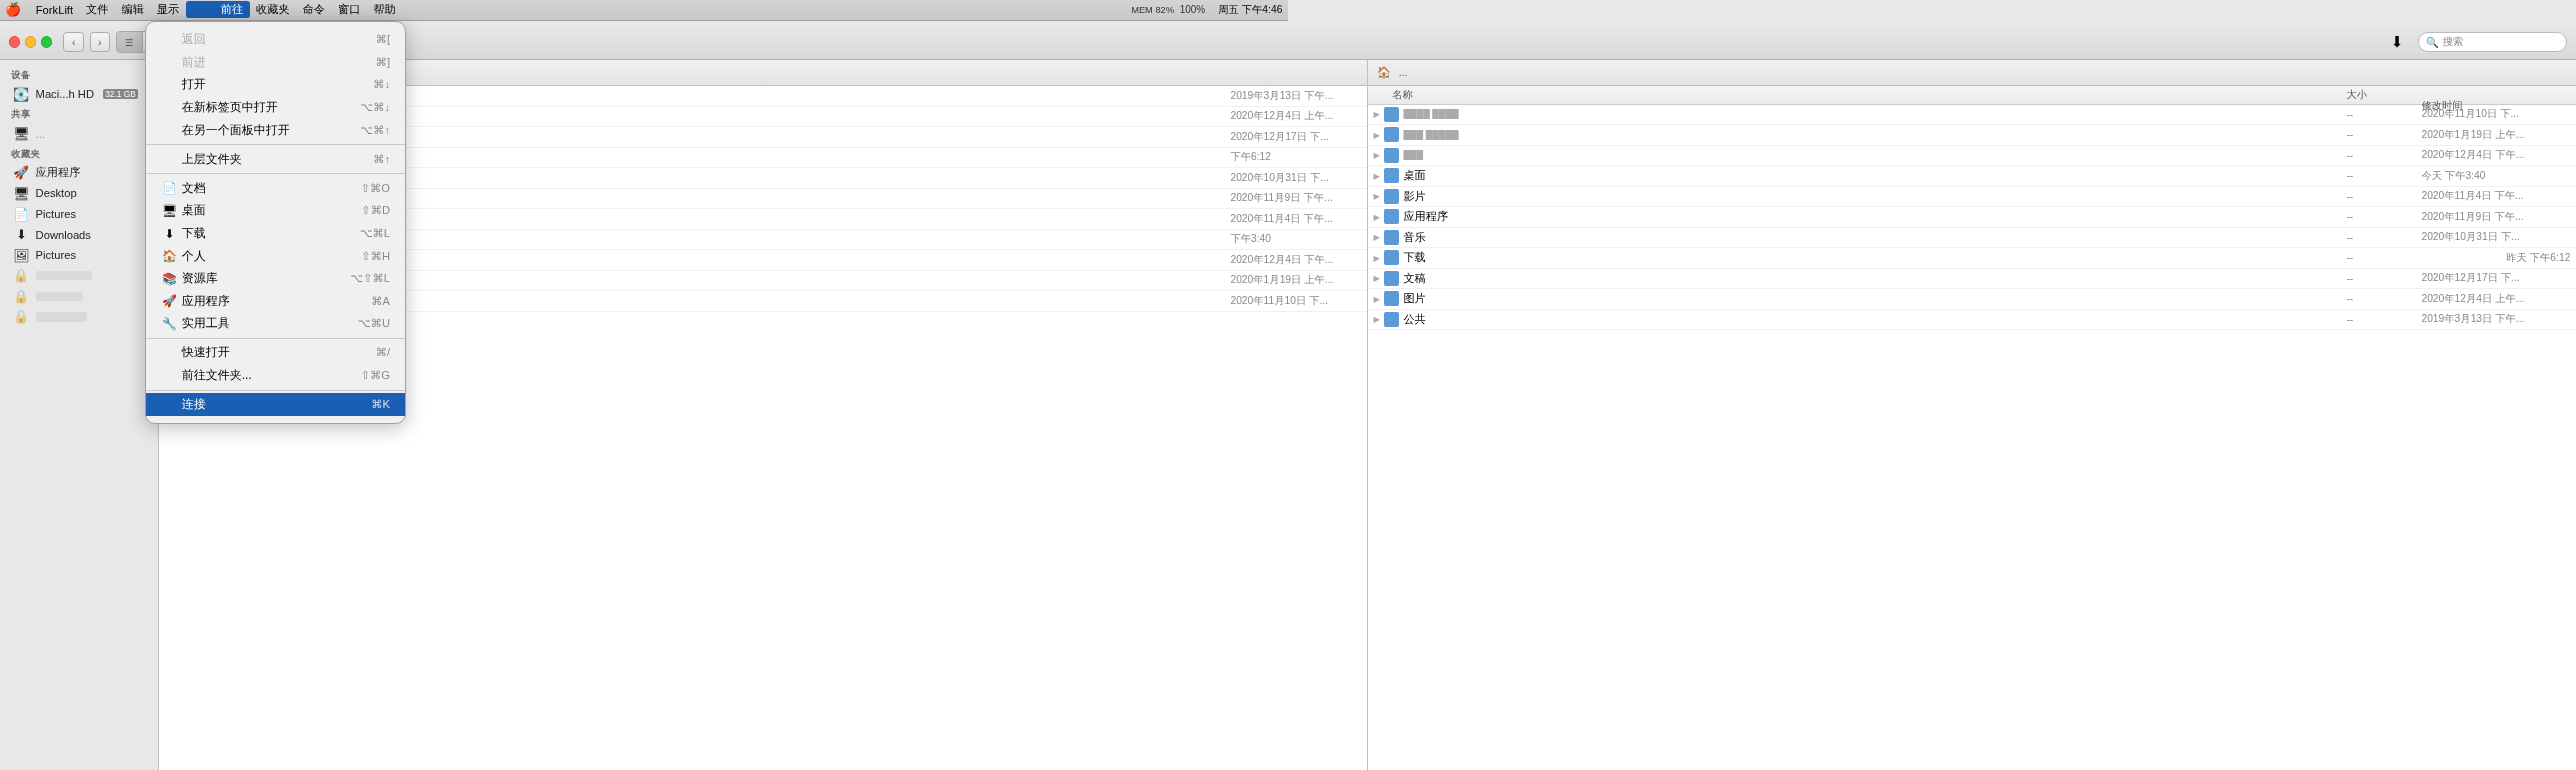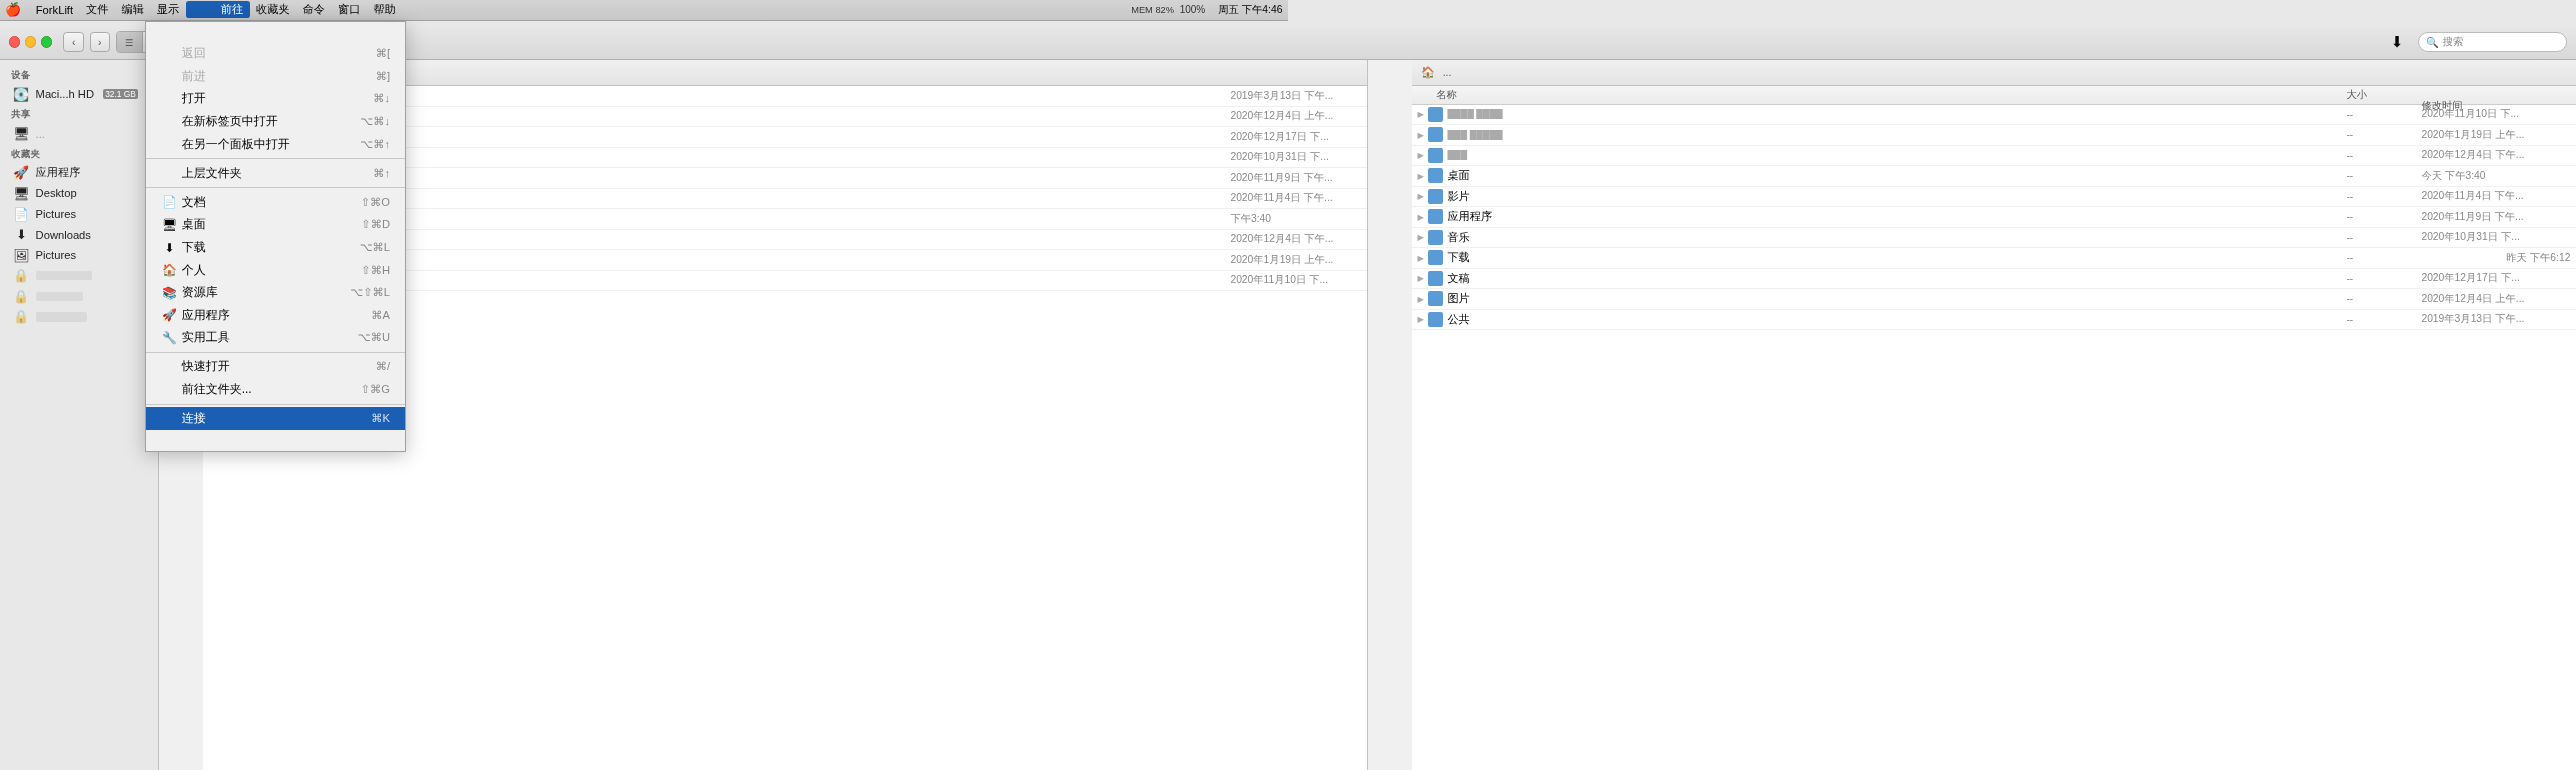--- a/index.html
+++ b/index.html
@@ -148,21 +148,20 @@
       cursor: pointer;
       display: flex; align-items: center; justify-content: center;
       font-size: 15px;
     }
 
     
     .content {
       display: flex;
       flex: 1;
       overflow: hidden;
-      gap: 44px;
     }
 
     
     .sidebar {
       width: 159px;
       background: #e8e8e8;
       border-right: 0.9px solid #c0c0c0;
       overflow-y: auto;
       padding: 5.6px 0;
       flex-shrink: 0;
@@ -241,23 +240,23 @@
       z-index: 200;
       pointer-events: none;
     }
     .dropdown-menu {
       position: absolute;
       top: 20.5px;
       left: 145px;
       width: 261px;
       background: #f0f0f0;
       border: 0.9px solid #a0a0a0;
-      border-radius: 0;
+      border-radius: 10px;
       box-shadow: 0 3.7px 18.7px rgba(0,0,0,0.25);
-      padding: 21px 0;
+      padding: 7px 0;
       z-index: 300;
       font-size: 12px;
     }
     .menu-item {
       display: flex;
       align-items: center;
       padding: 2.8px 15px;
       cursor: pointer;
       position: relative;
       min-height: 20.5px;
@@ -440,20 +439,26 @@
         </div>
         <div class="file-row">
           <span class="file-triangle">▶</span>
           <div class="file-icon folder-icon" style="background:#5b9bd5;"></div>
           <span class="file-name">文稿</span>
           <span class="file-date">2020年12月17日 下...</span>
         </div>
         <div class="file-row">
           <span class="file-triangle">▶</span>
           <div class="file-icon folder-icon" style="background:#5b9bd5;"></div>
+          <span class="file-name">下载</span>
+          <span class="file-date">下午6:12</span>
+        </div>
+        <div class="file-row">
+          <span class="file-triangle">▶</span>
+          <div class="file-icon folder-icon" style="background:#5b9bd5;"></div>
           <span class="file-name">音乐</span>
           <span class="file-date">2020年10月31日 下...</span>
         </div>
         <div class="file-row">
           <span class="file-triangle">▶</span>
           <div class="file-icon folder-icon" style="background:#5b9bd5;"></div>
           <span class="file-name">应用程序</span>
           <span class="file-date">2020年11月9日 下午...</span>
         </div>
         <div class="file-row">

